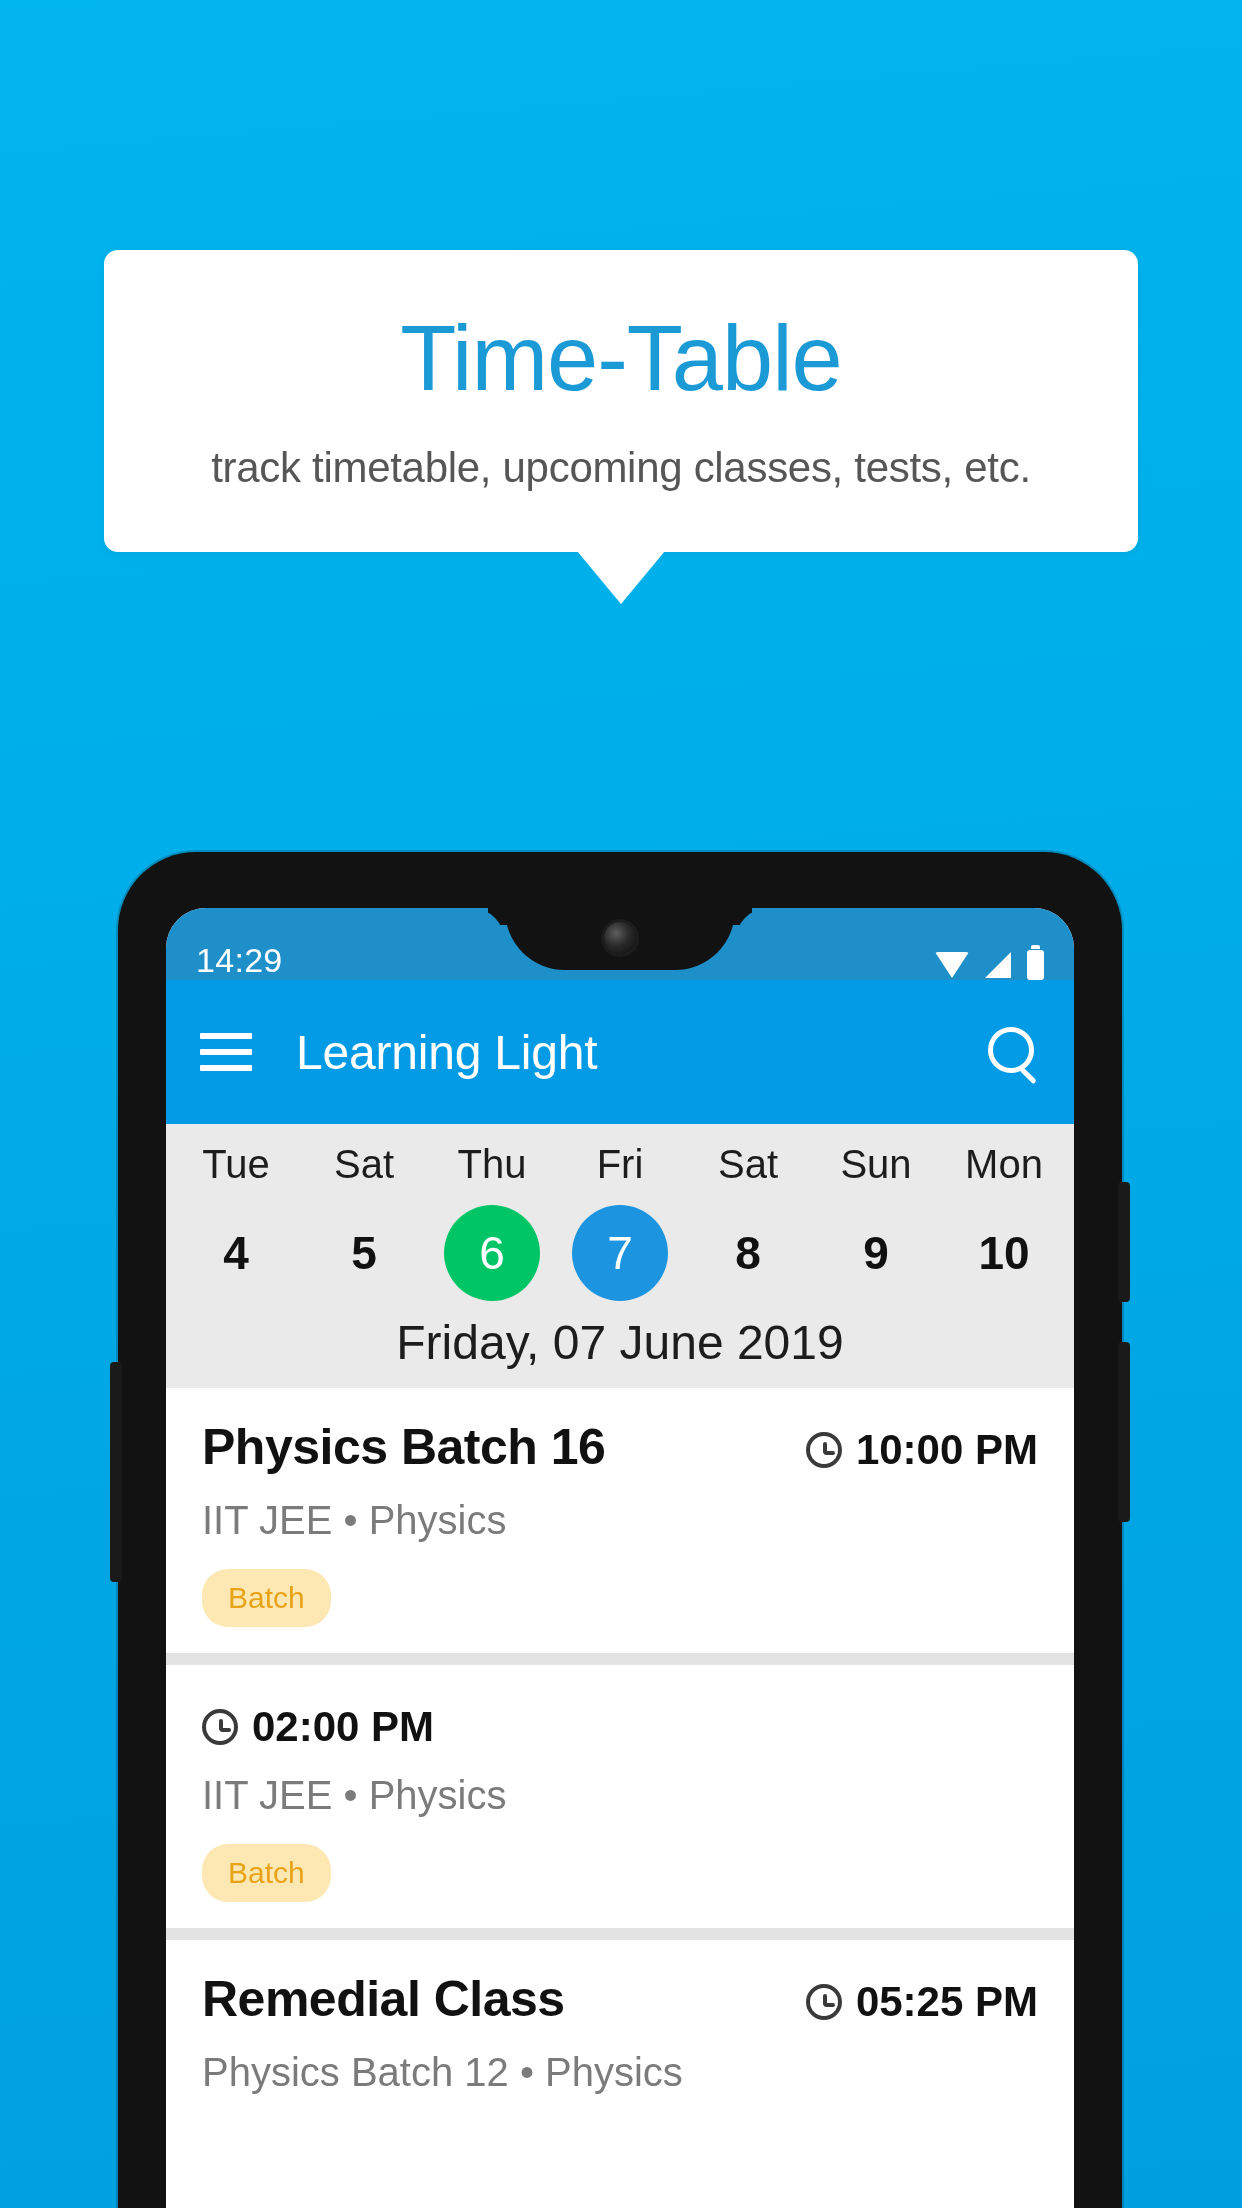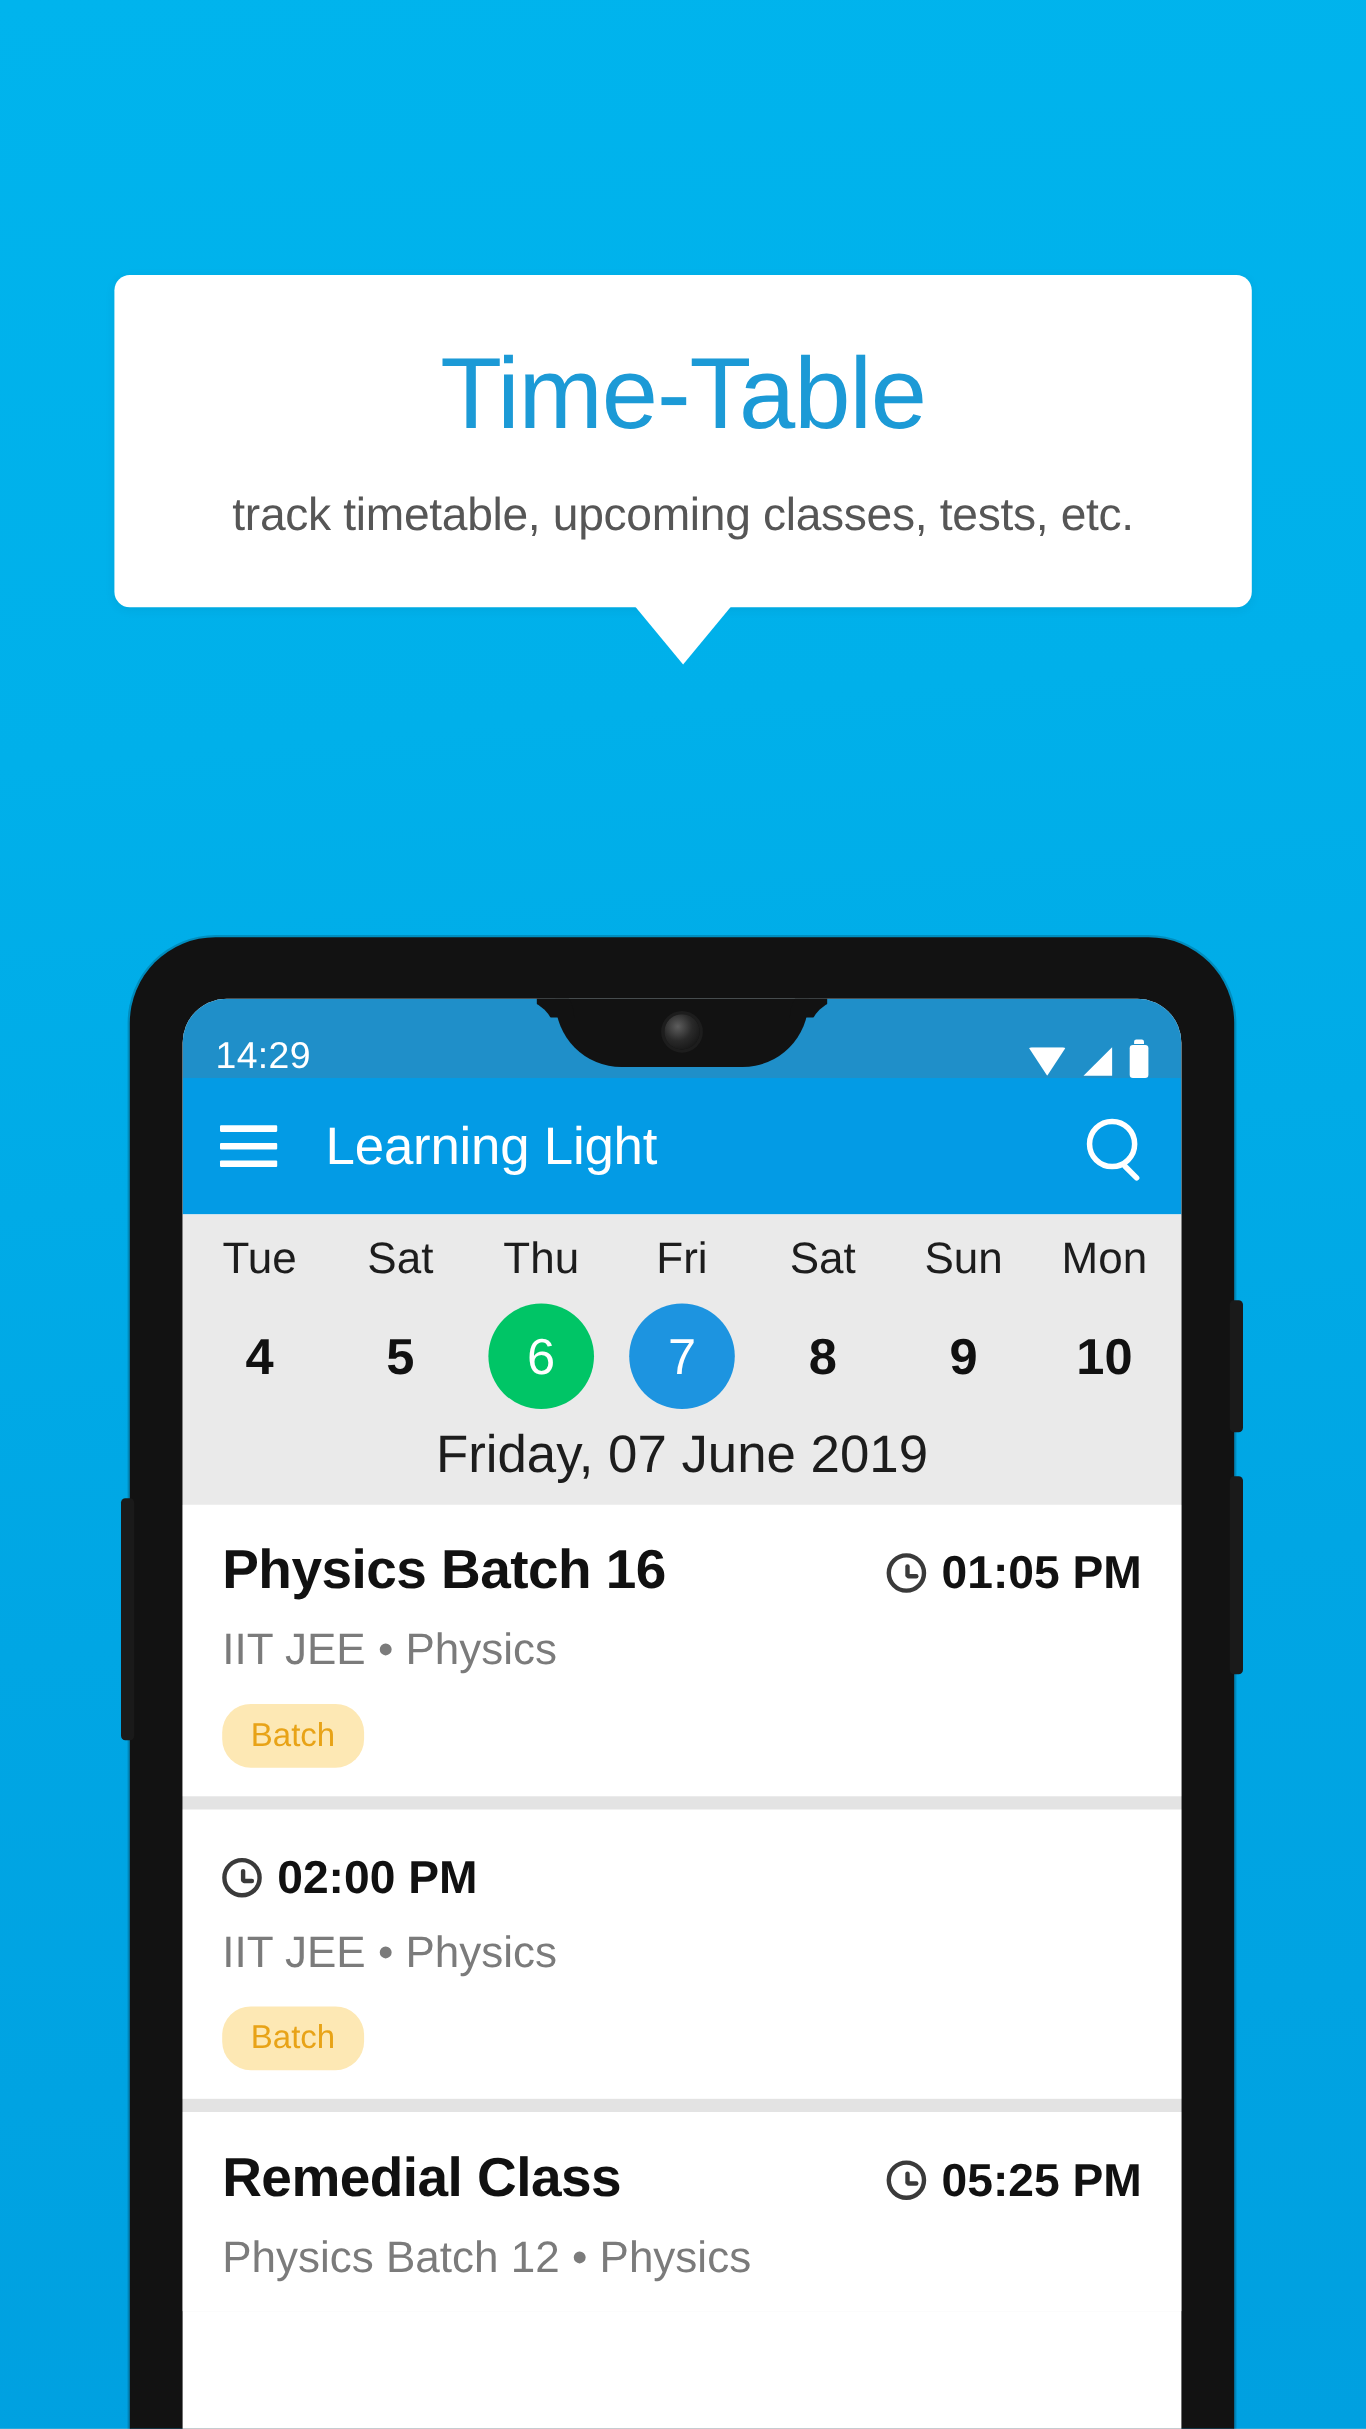--- a/index.html
+++ b/index.html
@@ -129,21 +129,21 @@
   .ic-battery{
     width:17px;height:30px;background:#fff;border-radius:3px;position:relative;
   }
   .ic-battery:before{
     content:""; position:absolute; top:-5px; left:4px;
     width:9px;height:4px;background:#fff;border-radius:2px 2px 0 0;
   }
 
   
   .appbar{
-    height:124px;
+    height:144px;
     background:#039be5;
     display:flex; align-items:center;
     padding:0 34px;
     color:#fff;
   }
   .hamburger{ width:52px; display:flex; flex-direction:column; gap:10px; cursor:pointer; }
   .hamburger span{ display:block; height:6px; background:#fff; border-radius:1px; }
   .appbar-title{
     margin-left:44px;
     font-size:48px;
@@ -340,21 +340,21 @@
       <div class="date-label">Friday, 07 June 2019</div>
     </div>
 
     <div class="events">
 
       <div class="event-card">
         <div class="event-top">
           <div class="event-title">Physics Batch 16</div>
           <div class="event-time-wrap">
             <div class="clock-icon"></div>
-            <div class="event-time">01:05 PM</div>
+            <div class="event-time">10:00 PM</div>
           </div>
         </div>
         <div class="event-sub">IIT JEE • Physics</div>
         <div class="chip">Batch</div>
       </div>
 
       <div class="event-card">
         <div class="event-top">
           <div class="event-time-wrap">
             <div class="clock-icon"></div>

